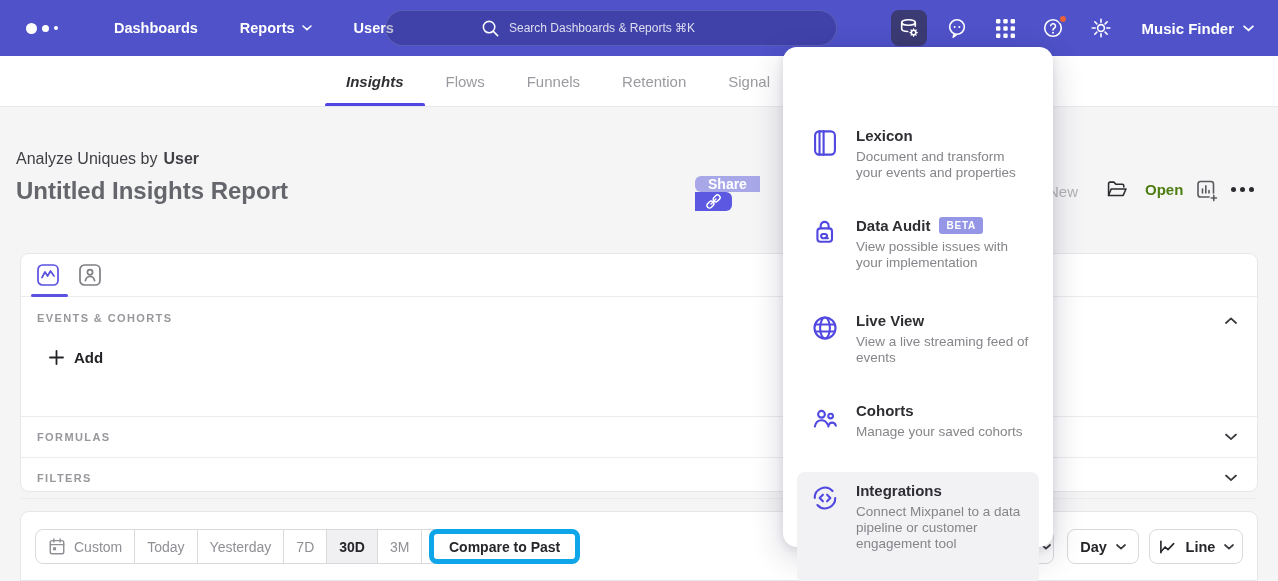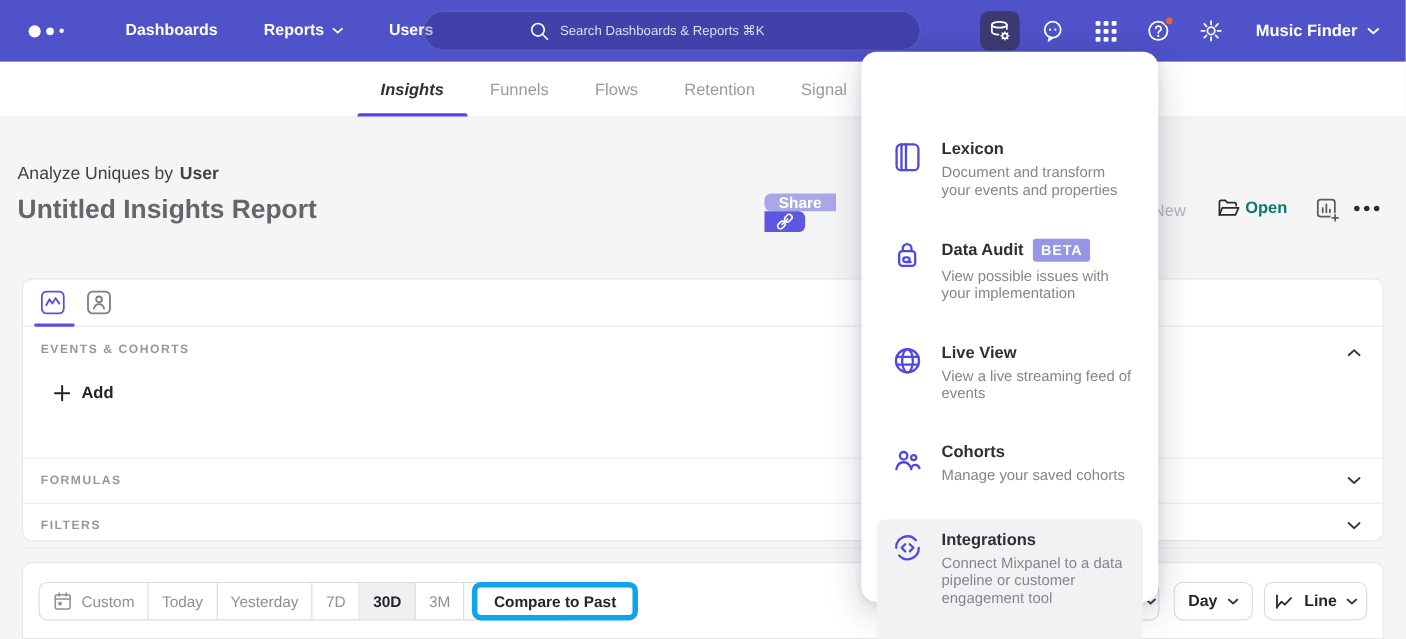--- a/index.html
+++ b/index.html
@@ -32,21 +32,21 @@
   .rtab.active::after { content:""; position:absolute; left:0; right:0; bottom:0; height:3px; background:#5046e5; border-radius:2px 2px 0 0; }
 
   
   .breadcrumb { position:absolute; left:16px; top:150px; font-size:16px; color:#3f3f44; }
   .breadcrumb b { font-weight:700; margin-left:6px; }
   .page-title { position:absolute; left:16px; top:177px; font-size:24px; font-weight:700; color:#64666b; }
   .share-group { position:absolute; left:695px; top:176px; height:31px; display:flex; z-index:5;flex-direction:column; }
   .share-btn { background:#a8a8e9; color:#fff; font-size:14px; font-weight:600; border:none; border-radius:6px 0 0 6px; padding:0 13px; cursor:pointer; font-family:inherit; }
   .copylink-btn { background:#5c58e2; border:none; border-radius:0 6px 6px 0; width:37px; display:flex; align-items:center; justify-content:center; color:#fff; cursor:pointer; }
   .hdr-new { position:absolute; left:1048px; top:183px; font-size:15px; color:#b2b2b5; cursor:pointer; }
-  .open-btn { position:absolute; left:1106px; top:179px; display:flex; align-items:center; gap:4px; font-size:15px; font-weight:700; color:#0f766e; cursor:pointer; }
+  .open-btn { position:absolute; left:1106px; top:179px; display:flex; align-items:center; gap:17px; font-size:15px; font-weight:700; color:#4d7c0f; cursor:pointer; }
   .save-chart-btn { position:absolute; left:1196px; top:179px; color:#5a5a5f; cursor:pointer; }
   .more-dots { position:absolute; left:1231px; top:187px; display:flex; gap:4px; cursor:pointer; }
   .more-dots i { width:5px; height:5px; border-radius:50%; background:#2c2c30; }
 
   
   .builder { position:absolute; left:20px; top:253px; width:1238px; height:239px; background:#fff; border:1px solid #e7e7e9; border-radius:9px; z-index:5; }
   .builder-tabs { height:43px; border-bottom:1px solid #ececee; display:flex; align-items:center; padding-left:16px; gap:20px; position:relative; }
   .btab { width:22px; height:22px; cursor:pointer; }
   .btab.chart { color:#5a51e0; }
   .btab.users { color:#7e7e84; }
@@ -74,21 +74,21 @@
   .btn-scale { left:938px; width:95px; }
   .btn-interval { left:1046px; width:72px; }
   .btn-charttype { left:1128px; width:94px; }
 
   
   .dropdown { position:absolute; left:783px; top:47px; width:270px; height:500px; background:#fff; border-radius:14px; box-shadow:0 10px 32px rgba(35,35,70,0.20), 0 2px 8px rgba(35,35,70,0.10); z-index:60; }
   .menu-item { position:absolute; left:14px; width:242px; display:flex; gap:17px; padding:10px 10px 10px 14px; cursor:pointer; border-radius:8px; }
   .menu-item .mi-icon { color:#5048e0; flex:0 0 28px; margin-top:2px; }
   .mi-title { font-size:15px; font-weight:700; color:#2e2e33; display:flex; align-items:center; }
   .mi-desc { font-size:13.5px; color:#85858a; line-height:1.18; margin-top:5px; width:178px; }
-  .badge { background:#9597e6; color:#fff; font-size:13px; font-weight:700; letter-spacing:0.8px; padding:3px 7px; border-radius:3px; margin-left:9px; }
+  .badge { background:#9597e6; color:#fff; font-size:10px; font-weight:700; letter-spacing:0.8px; padding:3px 7px; border-radius:3px; margin-left:9px; }
   .mi-1 { top:70px; } .mi-2 { top:160px; } .mi-3 { top:255px; } .mi-4 { top:345px; }
   .mi-5 { top:425px; background:#f2f2f4; height:112px; }
 </style>
 </head>
 <body>
 
 <div class="topnav">
   <div class="logo">
       <span class="d1"></span>
       <span class="d2"></span>
@@ -166,24 +166,24 @@
         </svg>
     </div>
   </div>
 </div>
 
 <div class="tabbar">
   <div class="rtab active">
       <span>Insights</span>
     </div>
   <div class="rtab">
+      <span>Flows</span>
+    </div>
+  <div class="rtab">
       <span>Funnels</span>
-    </div>
-  <div class="rtab">
-      <span>Flows</span>
     </div>
   <div class="rtab">
       <span>Retention</span>
     </div>
   <div class="rtab">
       <span>Signal</span>
     </div>
   <div class="rtab">
       <span>Impact</span>
     </div>

